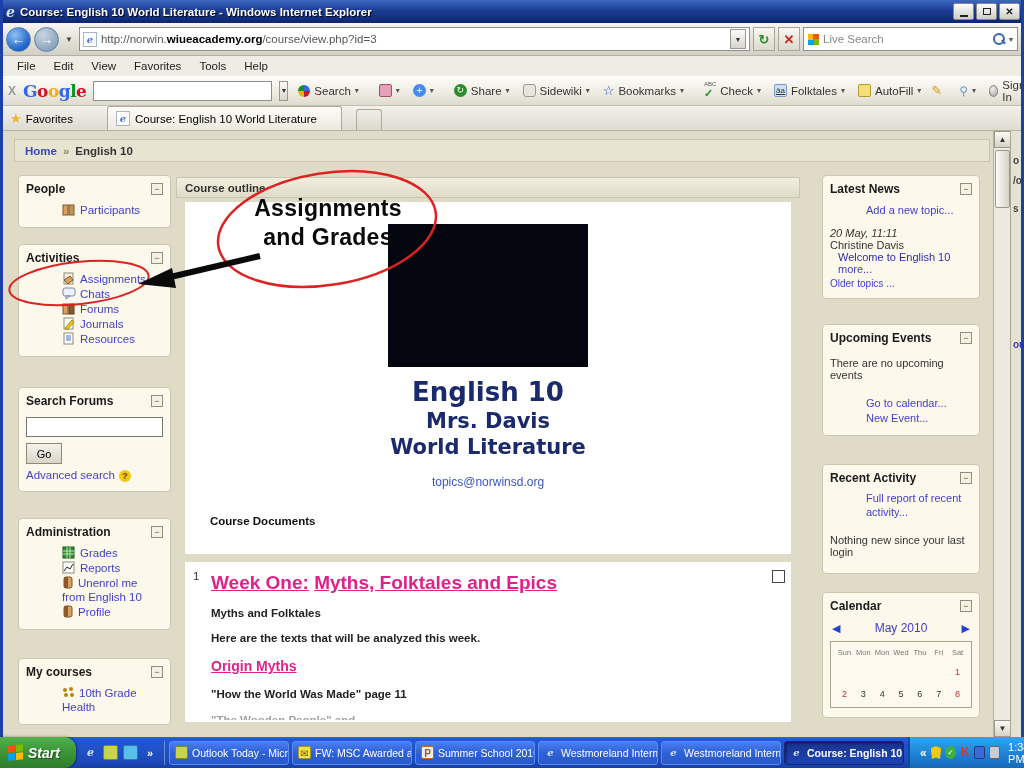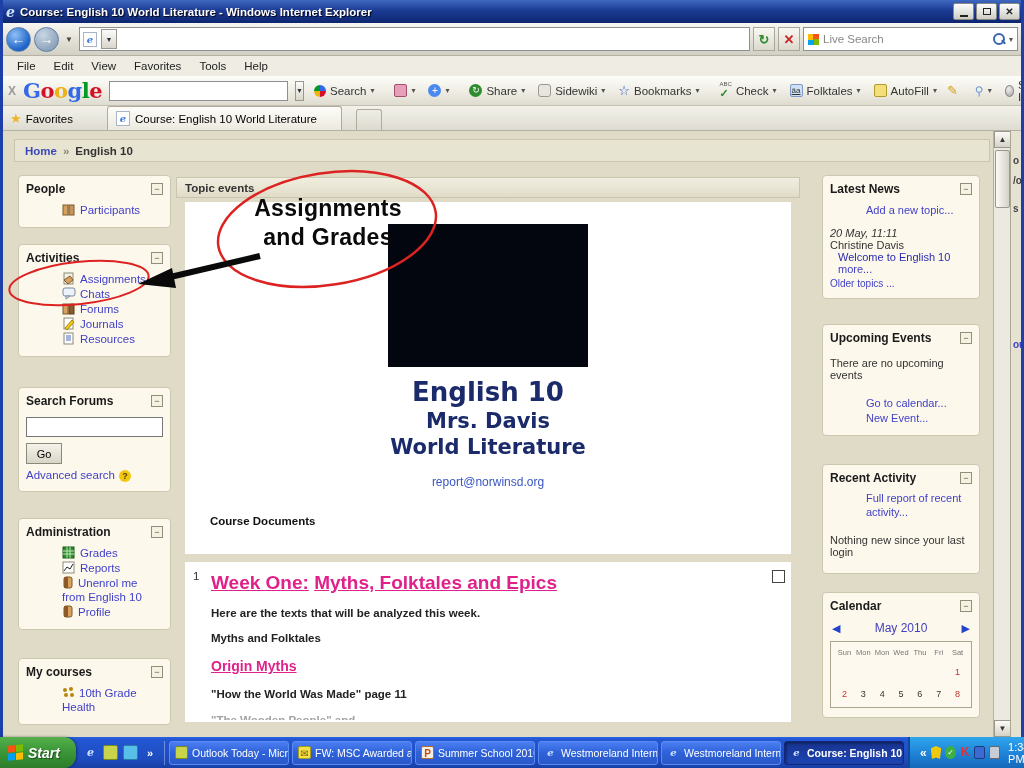--- a/index.html
+++ b/index.html
@@ -61,21 +61,21 @@
     display:flex; align-items:center; padding-left:8px; z-index:10; }
   .menu-item { padding:2px 9px; color:#222; }
 
   
   .gbar { position:absolute; left:0; top:76px; width:1024px; height:30px;
     background:linear-gradient(#FDFDFA 0%, #EDEBE1 60%, #DEDCD0 100%);
     border-bottom:1px solid #C3C0B2; display:flex; align-items:center; padding:0 8px; gap:7px;
     color:#333; z-index:10; }
   .gbar .sep { width:1px; height:20px; background:#C3C0B2; }
   .gclose { color:#999; font-weight:bold; font-size:12px; }
-  .glogo { font-weight:bold; font-size:21px; letter-spacing:-.5px; font-family:"DejaVu Serif", serif; }
+  .glogo { font-weight:bold; font-size:17px; letter-spacing:-.5px; font-family:"DejaVu Serif", serif; }
   .glogo .c1{color:#3369E8}.glogo .c2{color:#D50F25}.glogo .c3{color:#EEB211}
   .glogo .c4{color:#3369E8}.glogo .c5{color:#009925}.glogo .c6{color:#D50F25}
   .ginput { width:185px; height:20px; border:1px solid #8E8F8F; background:#fff; }
   .gdrop { width:15px; height:20px; background:linear-gradient(#FBFBFB,#D8D6CC); border:1px solid #9A988C;
     font-size:7px; display:flex; align-items:center; justify-content:center; }
   .gbtn { display:flex; align-items:center; gap:4px; padding:2px 3px; }
   .drop { font-size:8px; color:#555; }
   .gball { width:12px; height:12px; border-radius:50%;
     background:conic-gradient(#3369E8 0 25%, #D50F25 0 50%, #EEB211 0 75%, #009925 0); }
   .ic-sq { width:13px; height:13px; border-radius:2px; }
@@ -252,20 +252,21 @@
     </span>
   <span class="win-btn">✕</span>
 </div>
 
 <div class="navbar">
   <span class="nav-circle back-btn">←</span>
   <span class="nav-circle fwd-btn">→</span>
   <span class="tiny-drop">▼</span>
   <div class="addressbar">
     <span class="page-ico">e</span>
+    <span class="url-text"><span>http://norwin.</span><b>wiueacademy.org</b><span>/course/view.php?id=3</span></span>
     <span class="addr-drop">▼</span>
   </div>
   <span class="mini-btn">
       <span class="refresh-glyph">↻</span>
     </span>
   <span class="mini-btn">
       <span class="stop-glyph">✕</span>
     </span>
   <div class="searchbox">
     <span class="quad"></span>
@@ -454,37 +455,37 @@
             <circle cx="3" cy="4" r="2" fill="#B8860B"></circle>
             <circle cx="9" cy="3" r="2" fill="#B8860B"></circle>
             <circle cx="4" cy="9" r="2" fill="#B8860B"></circle>
             <circle cx="10" cy="9" r="2" fill="#B8860B"></circle>
           </svg><span>10th Grade Health</span></div>
 
     </div>
   </div>
 
   <div class="centercol">
-    <div class="topic-bar">Topic events</div>
+    <div class="topic-bar">Course outline</div>
 
     <div class="summary">
       <div class="worldmap"></div>
       <div class="ct1">English 10</div>
       <div class="ct2">Mrs. Davis</div>
       <div class="ct2">World Literature</div>
-      <div class="email">report@norwinsd.org</div>
+      <div class="email">topics@norwinsd.org</div>
       <div class="cdocs">Course Documents</div>
     </div>
 
     <div class="weekrow">
       <div class="wk-num">1</div>
       <div class="wk-main">
         <div class="wk-title"><span class="u">Week One:</span> <span class="u">Myths, Folktales and Epics</span></div>
+        <div class="wk-p">Myths and Folktales</div>
         <div class="wk-p">Here are the texts that will be analyzed this week.</div>
-        <div class="wk-p">Myths and Folktales</div>
         <div class="wk-link">Origin Myths</div>
         <div class="wk-p">"How the World Was Made" page 11</div>
         <div class="wk-faint">"The Wooden People" and ...</div>
       </div>
       <div class="wk-side"><span class="checkbox"></span></div>
     </div>
   </div>
 
   <div class="rightcol rb">
 

